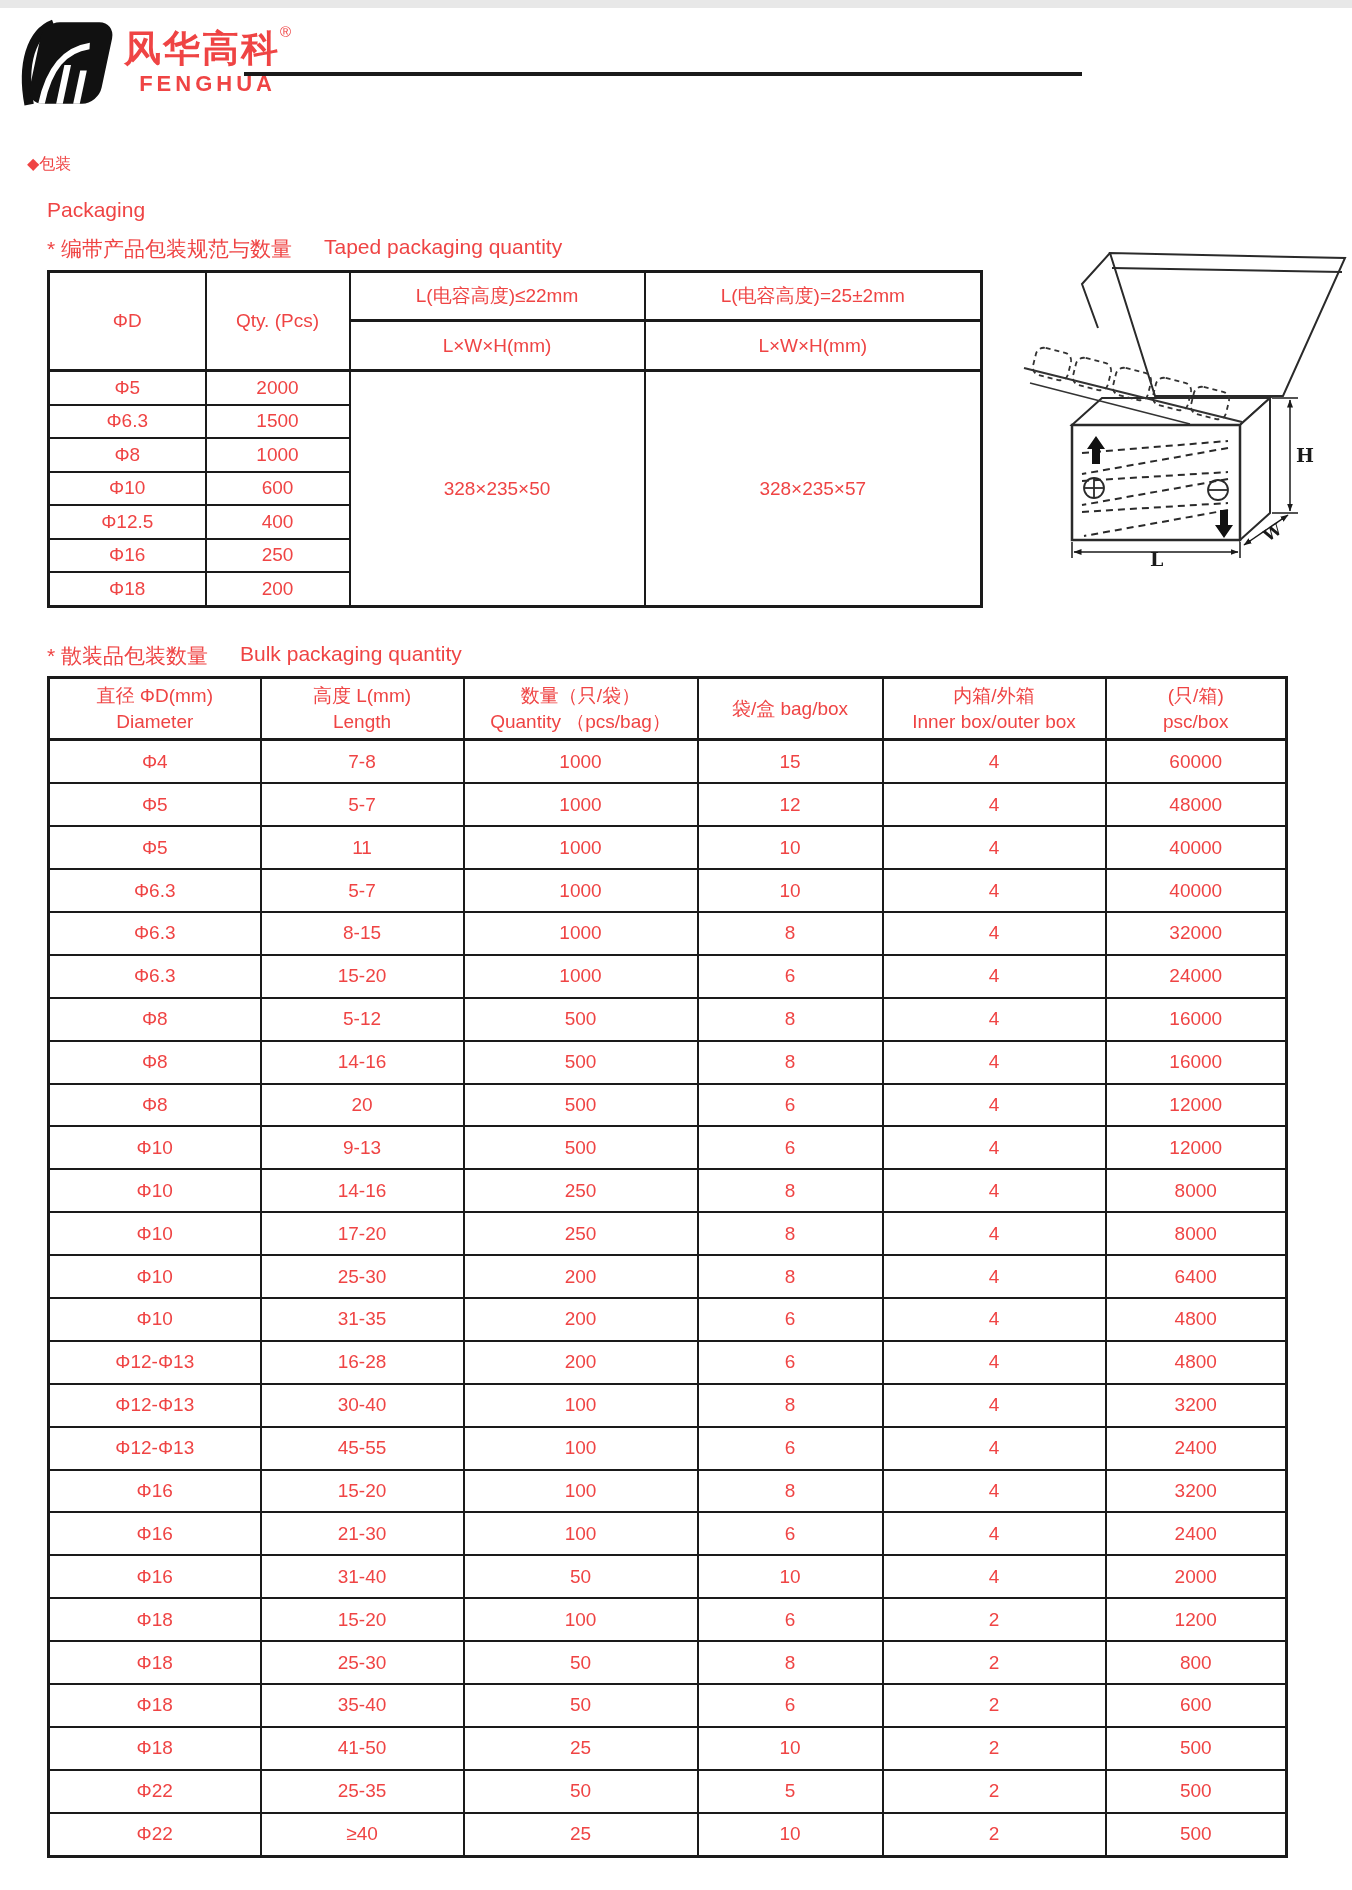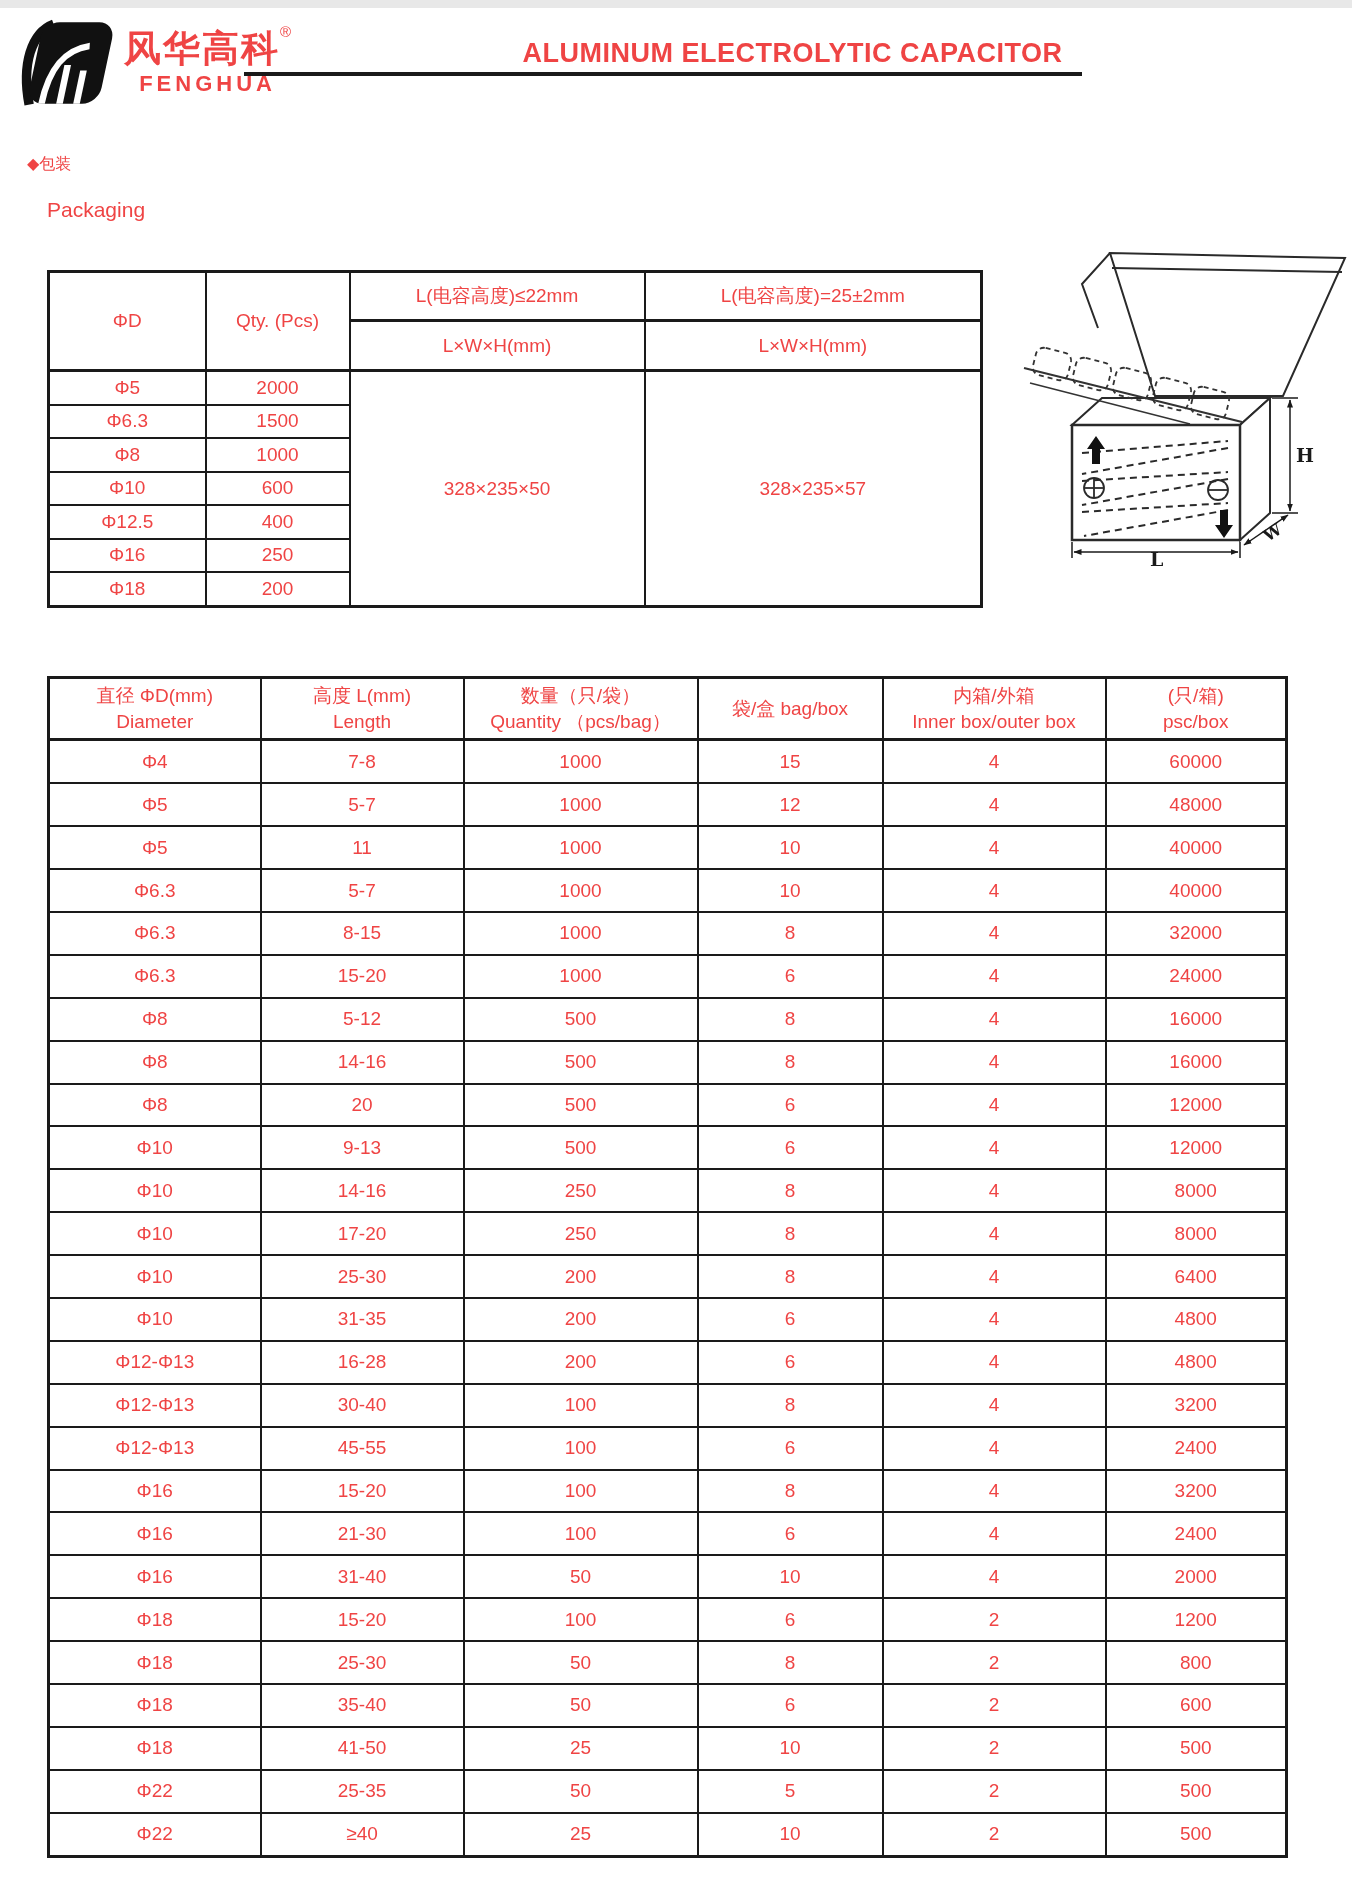--- a/index.html
+++ b/index.html
@@ -62,26 +62,29 @@
         <line x1="75" y1="89" x2="75" y2="54" stroke="#fff" stroke-width="7"></line>
       </g>
     </svg>
     <div class="brand-text">
       <div>
         <span class="brand-cn">风华高科</span><span class="brand-reg">®</span>
       </div>
       <div class="brand-en">FENGHUA</div>
     </div>
   </div>
-  <div class="doc-title">ALUMINUM ELECTROLYTIC CAPACITOR</div>
   <div class="header-rule"></div>
 
   <div class="sec-heading">◆包装</div>
   <div class="sec-heading-en">Packaging</div>
 
+  <div class="tbl-label taped">
+    <span>* 编带产品包装规范与数量</span>
+    <span>Taped packaging quantity</span>
+  </div>
 
   <table class="taped-table">
     <colgroup>
         <col style="width:157px">
         <col style="width:144px">
         <col style="width:295px">
         <col style="width:337px">
       </colgroup>
     <tbody>
         <tr class="h1">
@@ -193,20 +196,24 @@
     </g>
 
     <g stroke="#1a1a1a" stroke-width="1.5">
       <line x1="52" y1="296" x2="52" y2="312"></line>
       <line x1="220" y1="296" x2="220" y2="312"></line>
       <line x1="54" y1="306" x2="218" y2="306" marker-start="url(#arr)" marker-end="url(#arr)"></line>
       <text x="130" y="320" stroke="none" fill="#1a1a1a" font-family="DejaVu Serif, serif" font-size="19" font-weight="bold">L</text>
     </g>
   </svg>
 
+  <div class="tbl-label bulk">
+    <span>* 散装品包装数量</span>
+    <span>Bulk packaging quantity</span>
+  </div>
 
   <table class="bulk-table">
     <colgroup>
       <col style="width:212px">
         <col style="width:203px">
         <col style="width:234px">
       <col style="width:185px">
         <col style="width:223px">
         <col style="width:181px">
     </colgroup>

